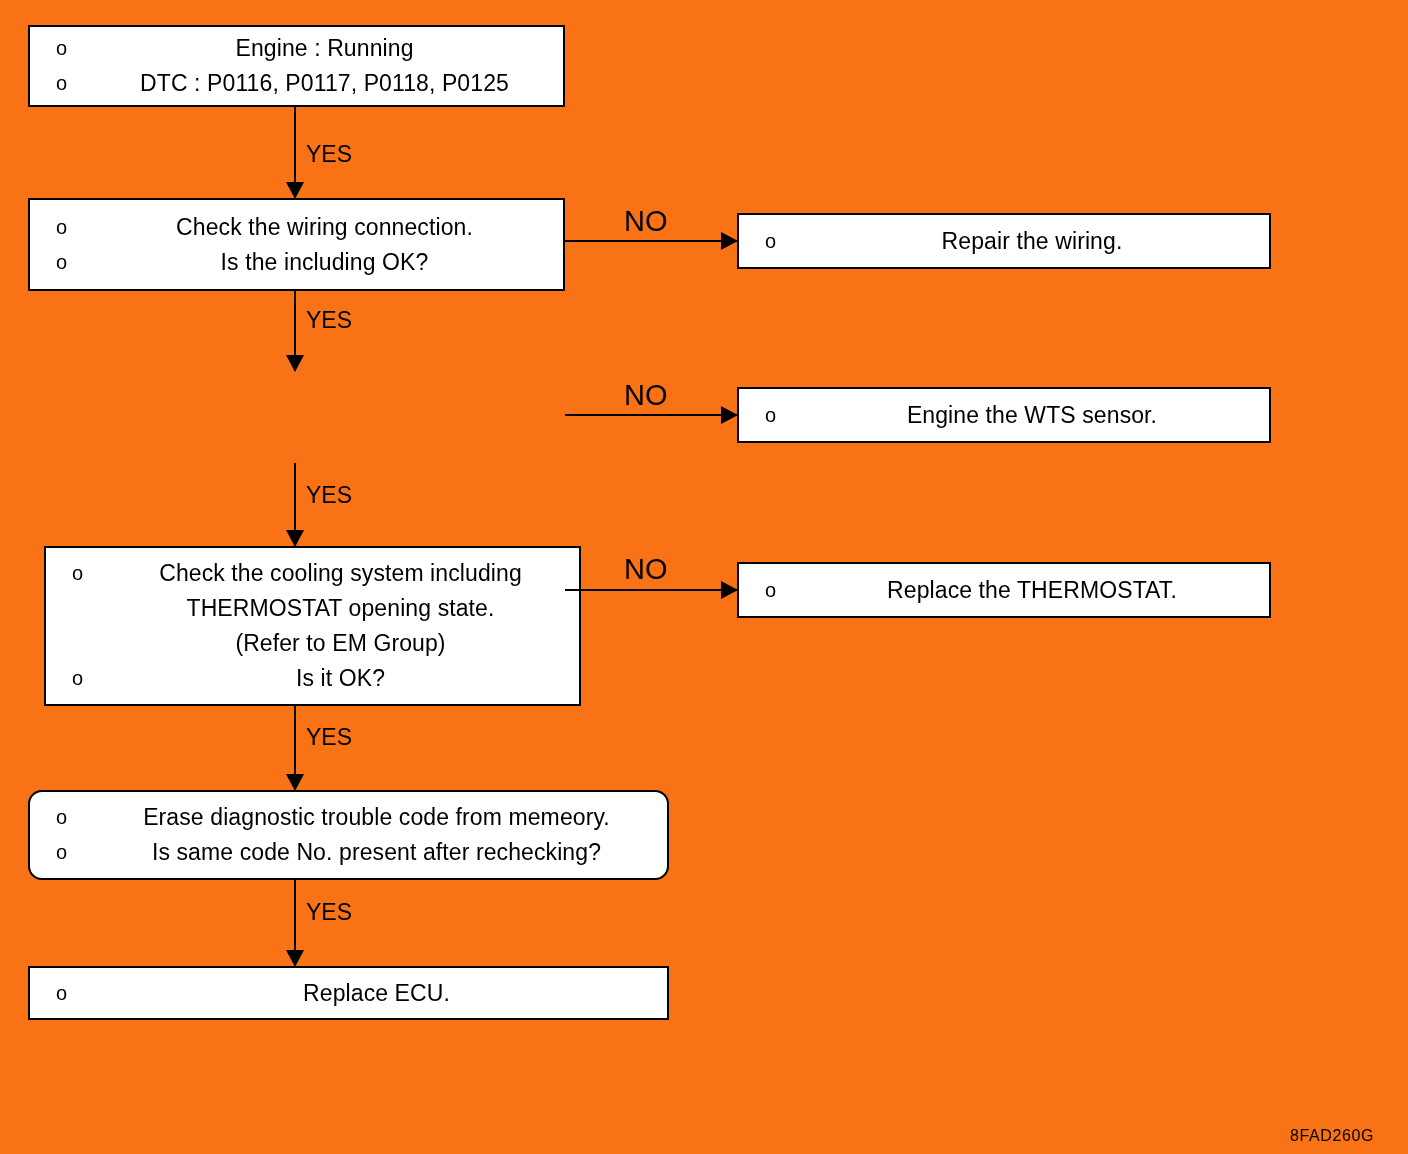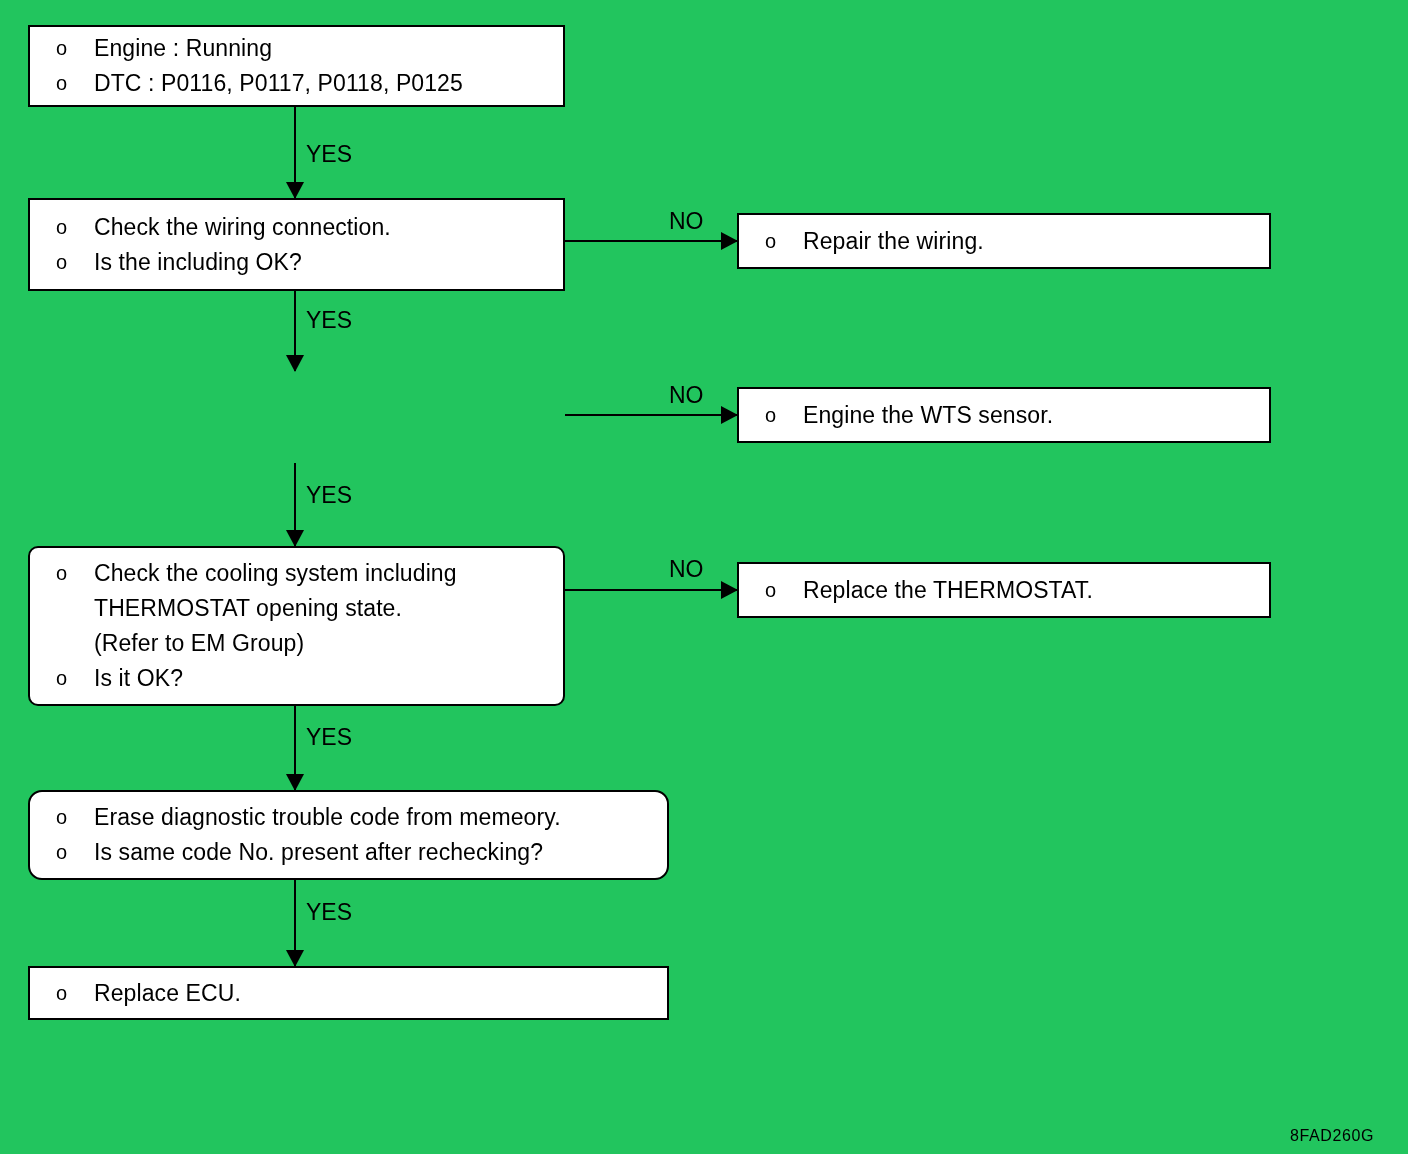--- a/index.html
+++ b/index.html
@@ -8,22 +8,23 @@
     background: #ffffff;
   }
   body {
     font-family: "Liberation Sans", sans-serif;
     color: #000000;
   }
   #canvas {
     position: relative;
     width: 1408px;
     height: 1154px;
-    background: #22c55e;
+    background: #f97316;
     overflow: hidden;
+    text-align: center;
   }
   .box {
     position: absolute;
     box-sizing: border-box;
     border: 2px solid #000000;
     background: #ffffff;
   }
   .box-inner {
     position: absolute;
     left: 26px;
@@ -88,24 +89,23 @@
     top: 50%;
     width: 0;
     height: 0;
     transform: translateY(-50%);
     border-top: 9px solid transparent;
     border-bottom: 9px solid transparent;
     border-left: 17px solid #000000;
   }
   .no-label {
     position: absolute;
-    font-size: 23px;
+    font-size: 29px;
     line-height: 26px;
     white-space: nowrap;
-    margin-left: 45px;
   }
   .figure-code {
     position: absolute;
     font-family: "Liberation Sans", sans-serif;
     font-size: 16px;
     letter-spacing: 0.6px;
     white-space: nowrap;
     margin-top: 24px;
   }
 </style>
@@ -159,21 +159,21 @@
     <div class="box-inner">
       <span class="line bulleted">Engine the WTS sensor.</span>
     </div>
   </div>
 
   <div class="vconn" style="left:294px; top:463px; height:83px;">
     <span class="arrowhead"></span>
   </div>
   <span class="yes-label" style="left:306px; top:482px;">YES</span>
 
-  <div class="box" style="left:28px; top:546px; width:537px; height:160px;border-radius:10px;">
+  <div class="box" style="left:44px; top:546px; width:537px; height:160px;">
     <div class="box-inner">
       <span class="line bulleted">Check the cooling system including</span>
       <span class="line cont">THERMOSTAT opening state.</span>
       <span class="line cont">(Refer to EM Group)</span>
       <span class="line bulleted">Is it OK?</span>
     </div>
   </div>
 
   <div class="hconn" style="left:565px; top:589px; width:172px;">
     <span class="arrowhead-r"></span>

